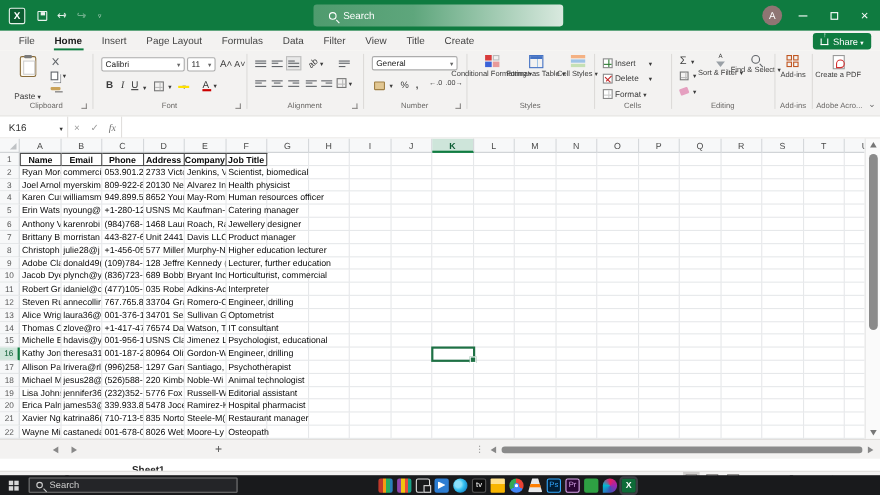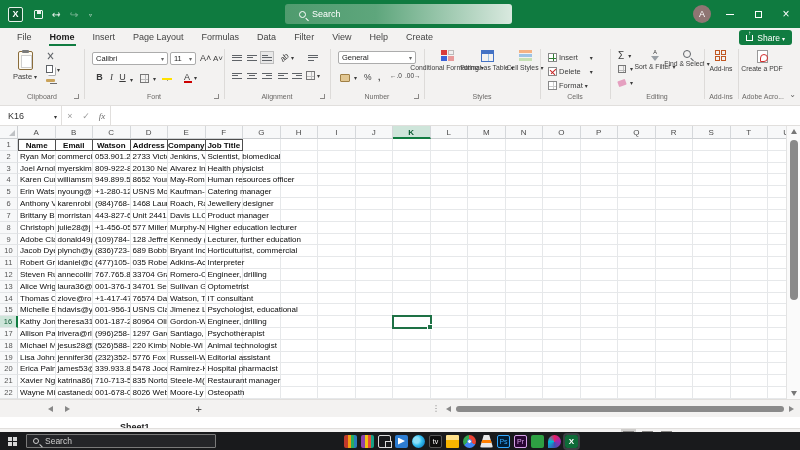--- a/index.html
+++ b/index.html
@@ -47,21 +47,21 @@
   
   #ribbon{position:absolute;top:46px;left:0;width:800px;height:60px;background:#F3F2F1;
     border-bottom:1px solid #E1DFDD;font-size:7.5px;color:#3b3b3b;}
   .gsep{position:absolute;top:3px;height:50px;width:1px;background:#DDDBD9;}
   .glabel{position:absolute;top:47px;font-size:7px;color:#6a6866;text-align:center;}
   .launcher{position:absolute;top:48px;width:5px;height:5px;border-right:1px solid #8a8886;
     border-bottom:1px solid #8a8886;}
   .rbtn{position:absolute;display:flex;align-items:center;gap:2px;color:#3b3b3b;}
   .rtxt{font-size:7.5px;white-space:nowrap;}
   
-  #paste-btn{left:10px;top:4px;width:30px;height:42px;flex-direction:column;justify-content:flex-start;}
+  #paste-btn{left:10px;top:4px;width:30px;height:42px;flex-direction:column;justify-content:space-between;}
   .clip-ic{width:15px;height:19px;border:1px solid #8a6d3b;border-radius:2px;background:#fdfaf3;position:relative;margin-top:1px;}
   .clip-ic::before{content:"";position:absolute;top:-2px;left:3px;width:7px;height:3px;background:#7b7b7b;border-radius:1px;}
   .clip-ic::after{content:"";position:absolute;top:3px;left:2px;width:9px;height:11px;background:#fff;border:1px solid #cfcfcf;}
   
   .cutx{display:block;width:8px;height:8px;position:relative;}
   .cutx::before,.cutx::after{content:"";position:absolute;left:4px;top:0;width:1px;height:8px;background:#5f6368;}
   .cutx::before{transform:rotate(40deg);}.cutx::after{transform:rotate(-40deg);}
   .copy-ic{display:block;width:7px;height:8px;border:1px solid #5f6368;background:#fff;box-shadow:2px 2px 0 #fff,2.5px 2.5px 0 #5f6368;}
   .brush-ic{display:block;width:9px;height:3px;background:#caa35a;border-radius:1px;box-shadow:3px 3px 0 -1px #6d6d6d;}
   
@@ -273,21 +273,21 @@
 
 <div id="menubar">
     <div class="mtab">File</div>
     <div class="mtab active">Home</div>
     <div class="mtab">Insert</div>
     <div class="mtab">Page Layout</div>
     <div class="mtab">Formulas</div>
     <div class="mtab">Data</div>
     <div class="mtab">Filter</div>
     <div class="mtab">View</div>
-    <div class="mtab">Help</div>
+    <div class="mtab">Title</div>
     <div class="mtab">Create</div>
   </div>
 <div id="share-btn">
   <span class="share-ic"></span>
   <span class="dd">Share</span>
 </div>
 
 <div id="ribbon">
 
   <div class="rbtn" id="paste-btn">
@@ -548,21 +548,21 @@
       <div class="g-h">Q</div>
       <div class="g-h">R</div>
       <div class="g-h">S</div>
       <div class="g-h">T</div>
       <div class="g-h">U</div>
     </div>
     <div class="g-row">
       <div class="g-g">1</div>
       <div class="g-c g-th">Name</div>
       <div class="g-c g-th">Email</div>
-      <div class="g-c g-th">Watson</div>
+      <div class="g-c g-th">Phone</div>
       <div class="g-c g-th">Address</div>
       <div class="g-c g-th">Company</div>
       <div class="g-c g-th">Job Title</div>
       <div class="g-c"></div>
       <div class="g-c"></div>
       <div class="g-c"></div>
       <div class="g-c"></div>
       <div class="g-c"></div>
       <div class="g-c"></div>
       <div class="g-c"></div>

